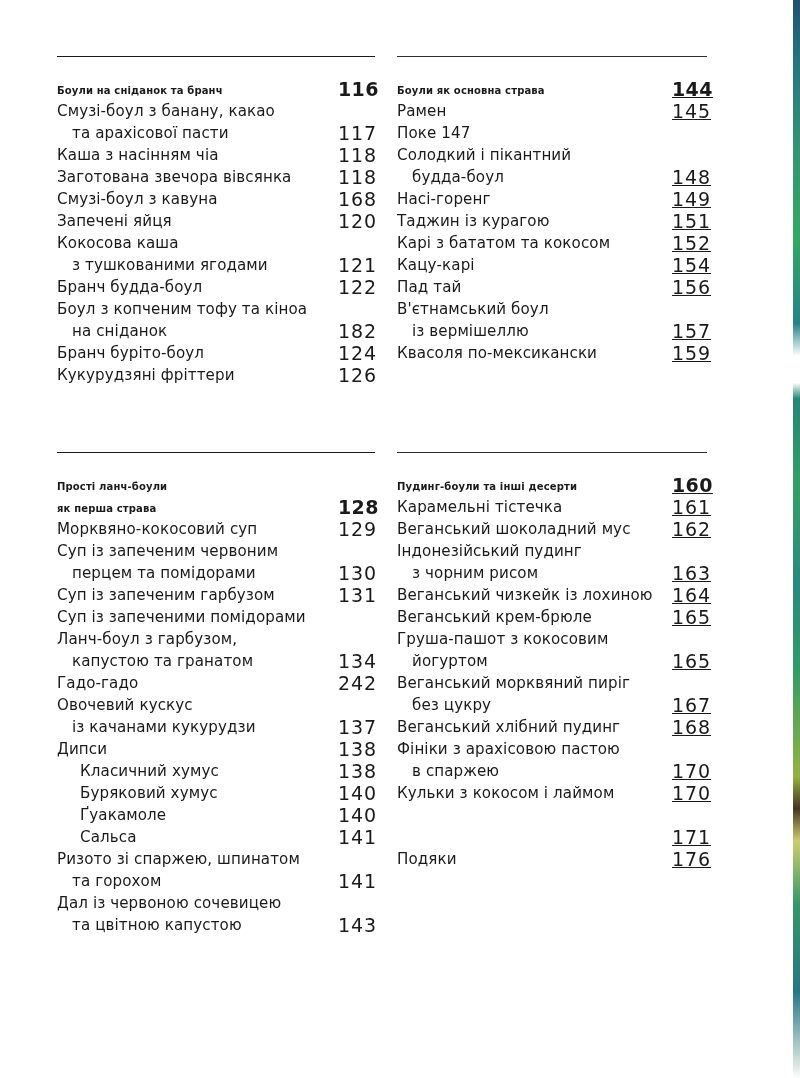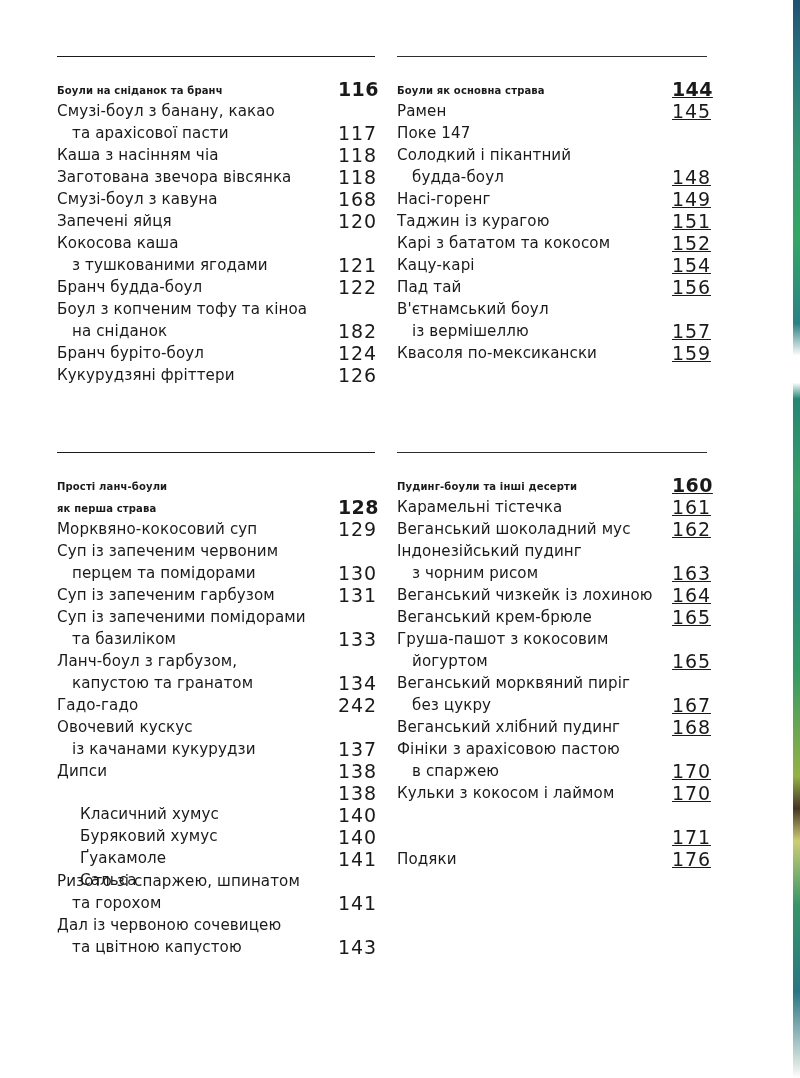--- a/index.html
+++ b/index.html
@@ -118,21 +118,21 @@
   }
   .entry.heading .pageno {
     font-weight: 700;
     letter-spacing: 0.4px;
   }
 
   
   .entry-line.cont .label { padding-left: 15px; }
 
   
-  .entry.sub .entry-line .label { padding-left: 23px; margin-top: 21px; }
+  .entry.sub .entry-line .label { padding-left: 23px; }
 
   
   .spacer { height: 22px; }
 
   
   #section-breakfast { top: 56px; }
   #section-mains     { top: 56px; }
   #section-lunch     { top: 452px; }
   #section-desserts  { top: 452px; }
 </style>
@@ -240,21 +240,20 @@
           </div>
           <div class="entry">
             <div class="entry-line"><span class="label">Суп із запеченим червоним</span></div>
             <div class="entry-line cont"><span class="label">перцем та помідорами</span><span class="pageno">130</span></div>
           </div>
           <div class="entry">
             <div class="entry-line"><span class="label">Суп із запеченим гарбузом</span><span class="pageno">131</span></div>
           </div>
           <div class="entry">
             <div class="entry-line"><span class="label">Суп із запеченими помідорами</span></div>
-            <div class="entry-line cont"><span class="label">та базиліком</span><span class="pageno">133</span></div>
           </div>
           <div class="entry">
             <div class="entry-line"><span class="label">Ланч-боул з гарбузом,</span></div>
             <div class="entry-line cont"><span class="label">капустою та гранатом</span><span class="pageno">134</span></div>
           </div>
           <div class="entry">
             <div class="entry-line"><span class="label">Гадо-гадо</span><span class="pageno">242</span></div>
           </div>
           <div class="entry">
             <div class="entry-line"><span class="label">Овочевий кускус</span></div>

